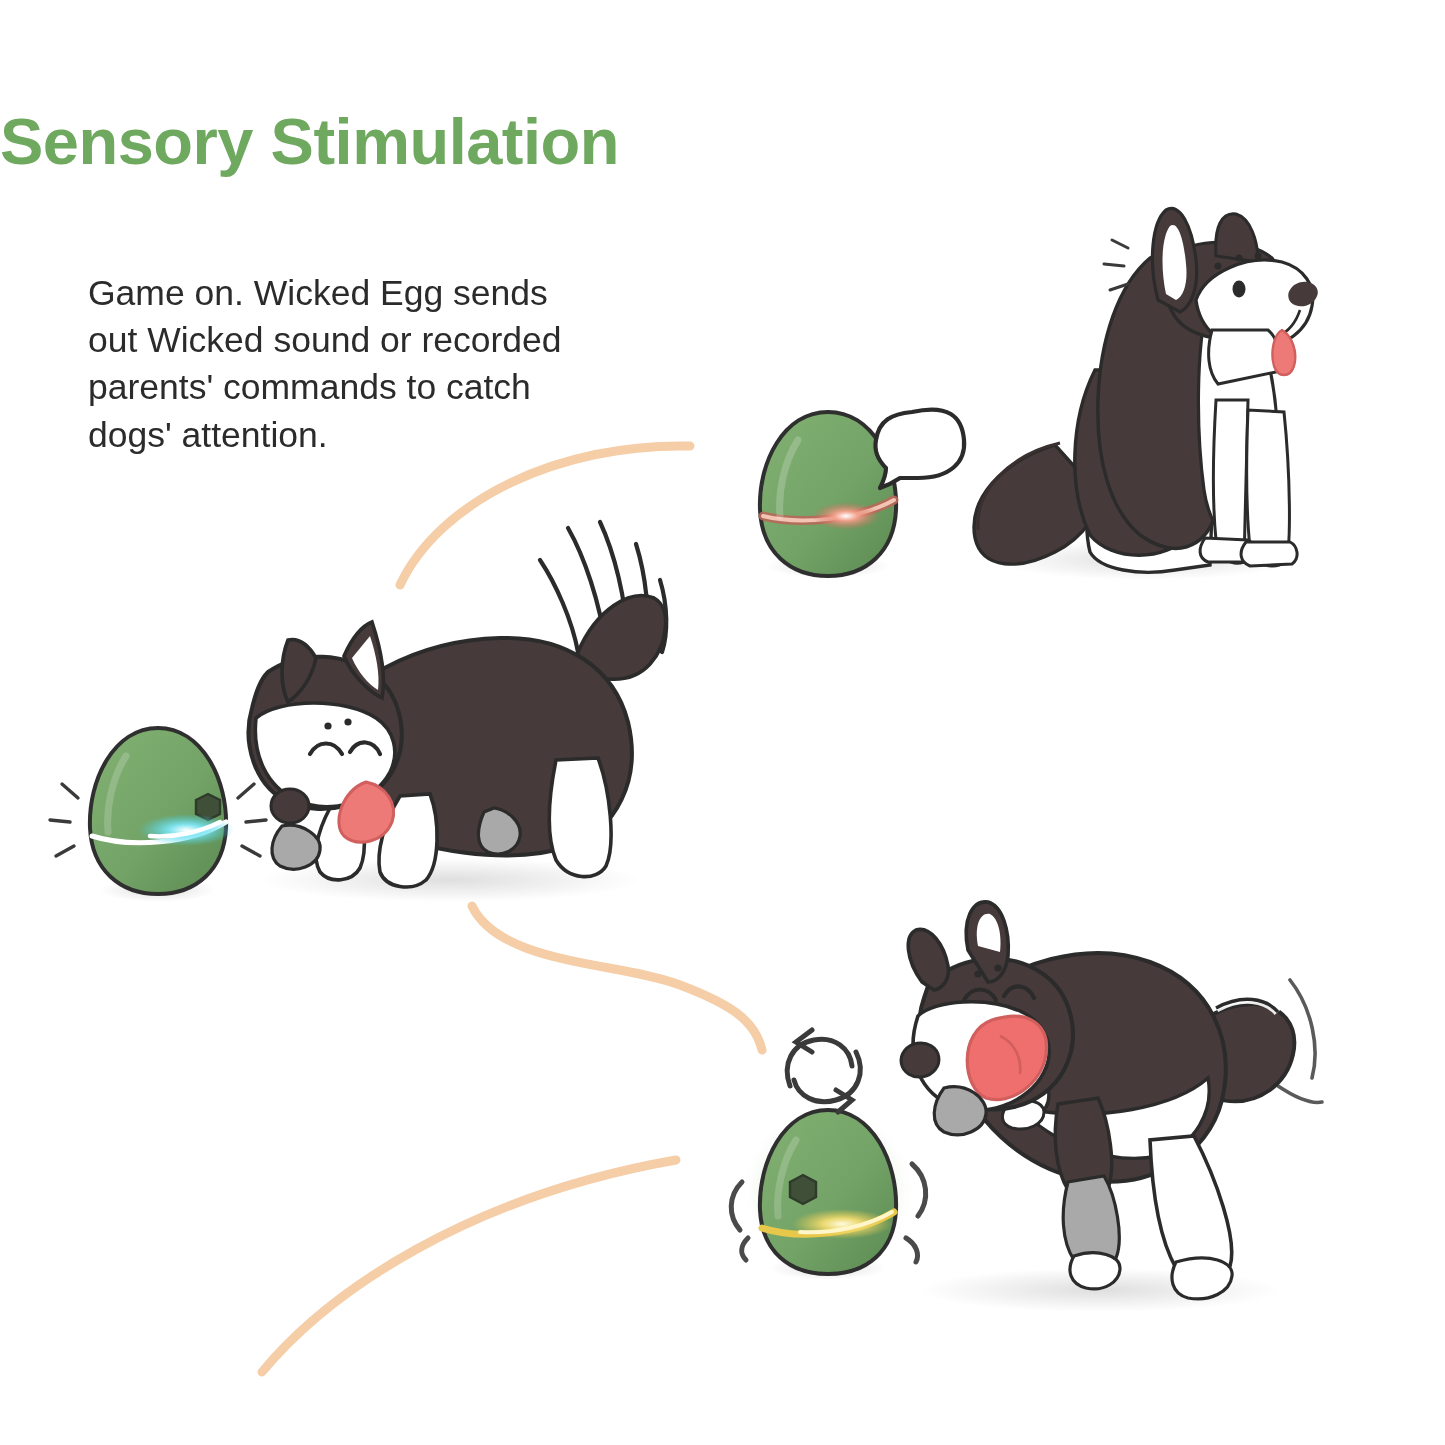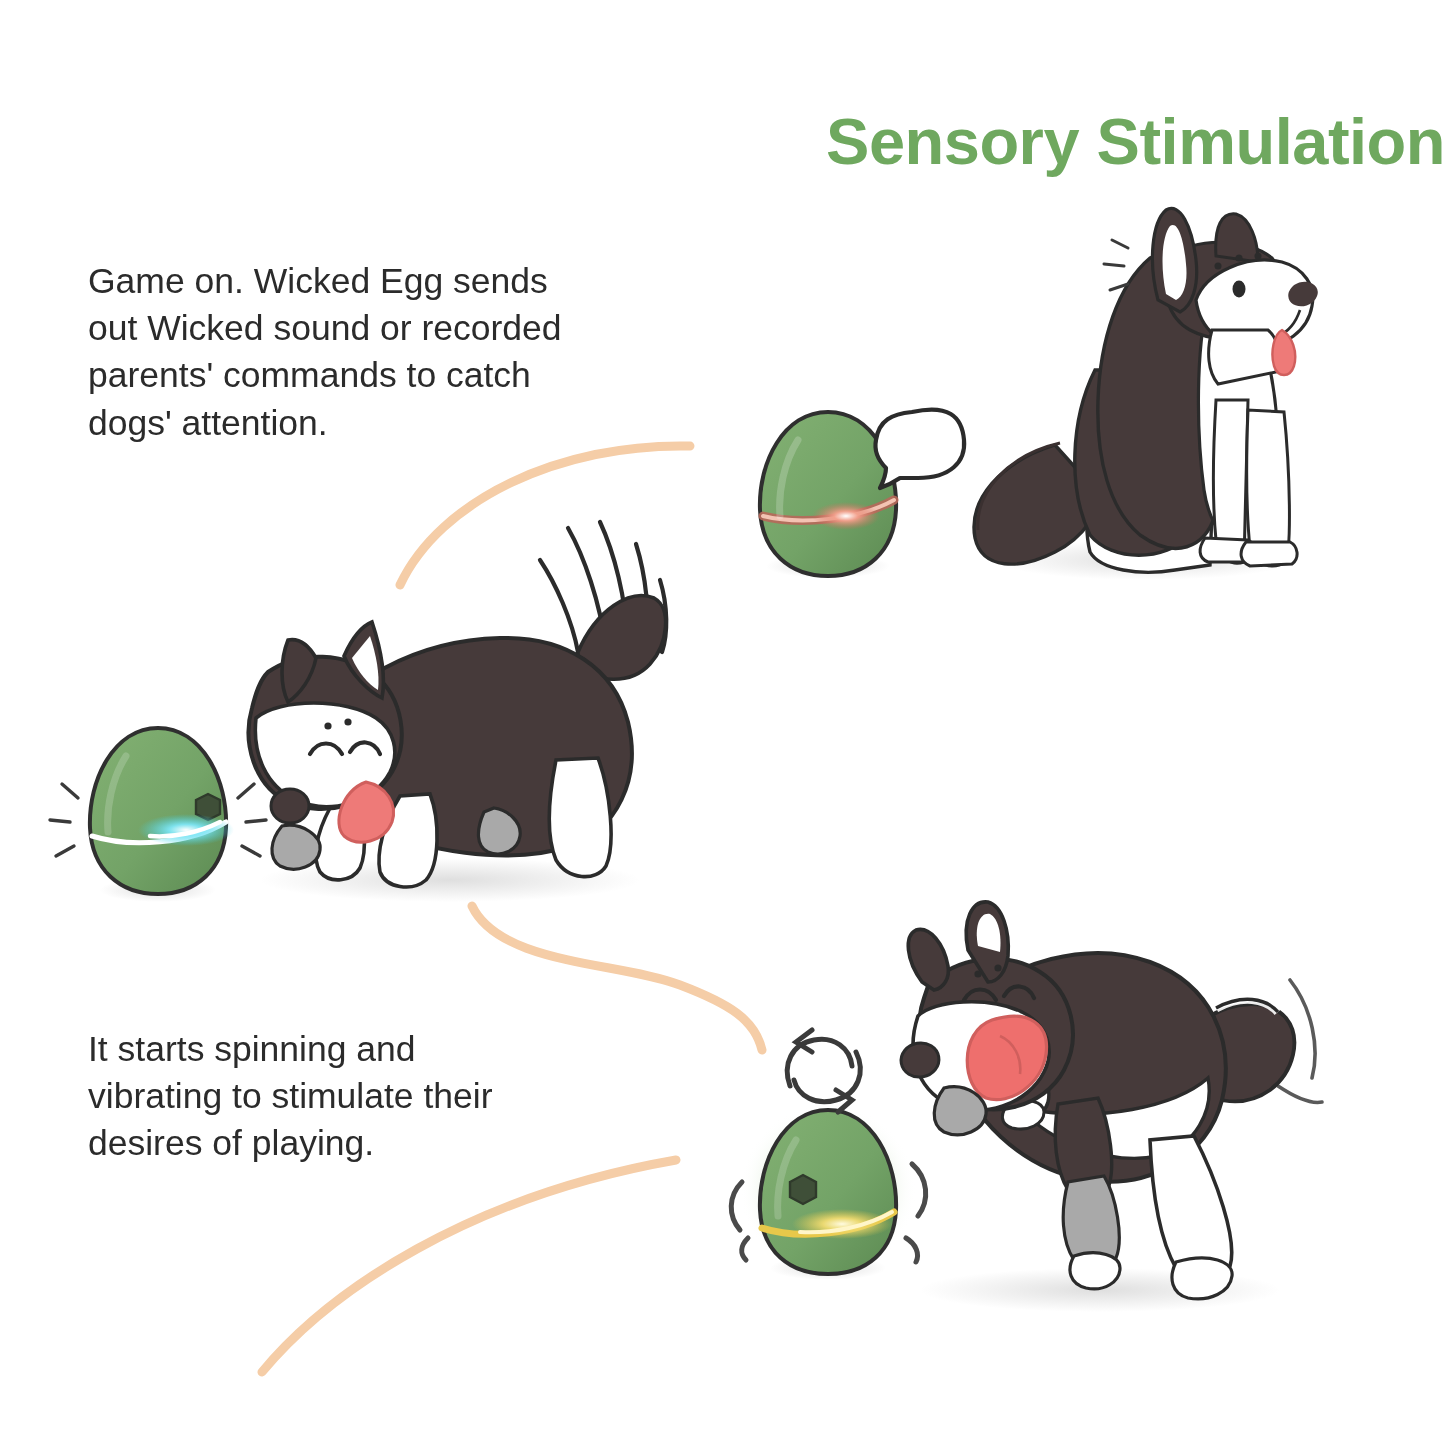--- a/index.html
+++ b/index.html
@@ -18,37 +18,38 @@
     background: #ffffff;
     overflow: hidden;
   }
 
   
   #page-title {
     position: absolute;
     left: 0;
     top: 104px;
     width: 1445px;
-    text-align: right;
+    text-align: left;
     font-size: 65px;
     font-weight: bold;
     color: #6FA85F;
     letter-spacing: -0.5px;
     font-family: "Liberation Sans", sans-serif;
   }
 
   
   .body-text {
     position: absolute;
     font-size: 35.5px;
     line-height: 1.33;
     color: #2b2b2b;
     font-family: "Liberation Sans", sans-serif;
     font-weight: 400;
     white-space: pre-line;
+    margin-top: 12px;
   }
   #text-sound    { left: 88px;  top: 258px; width: 600px; }
   #text-led      { left: 746px; top: 668px; width: 580px; }
   #text-spin     { left: 88px;  top: 1026px; width: 540px; }
 
   
   .layer {
     position: absolute;
     left: 0; top: 0;
     width: 1445px;
@@ -358,17 +359,14 @@
       <path d="M912 1164 C 928 1178, 930 1200, 918 1216"></path>
       <path d="M906 1238 C 916 1244, 920 1254, 916 1262"></path>
     </g>
 
   </svg>
 
   <div class="body-text" id="text-sound">Game on. Wicked Egg sends
 out Wicked sound or recorded
 parents' commands to catch
 dogs' attention.</div>
-  <div class="body-text" id="text-spin">It starts spinning and
-vibrating to stimulate their
-desires of playing.</div>
 
 </div>
 
 </body></html>

